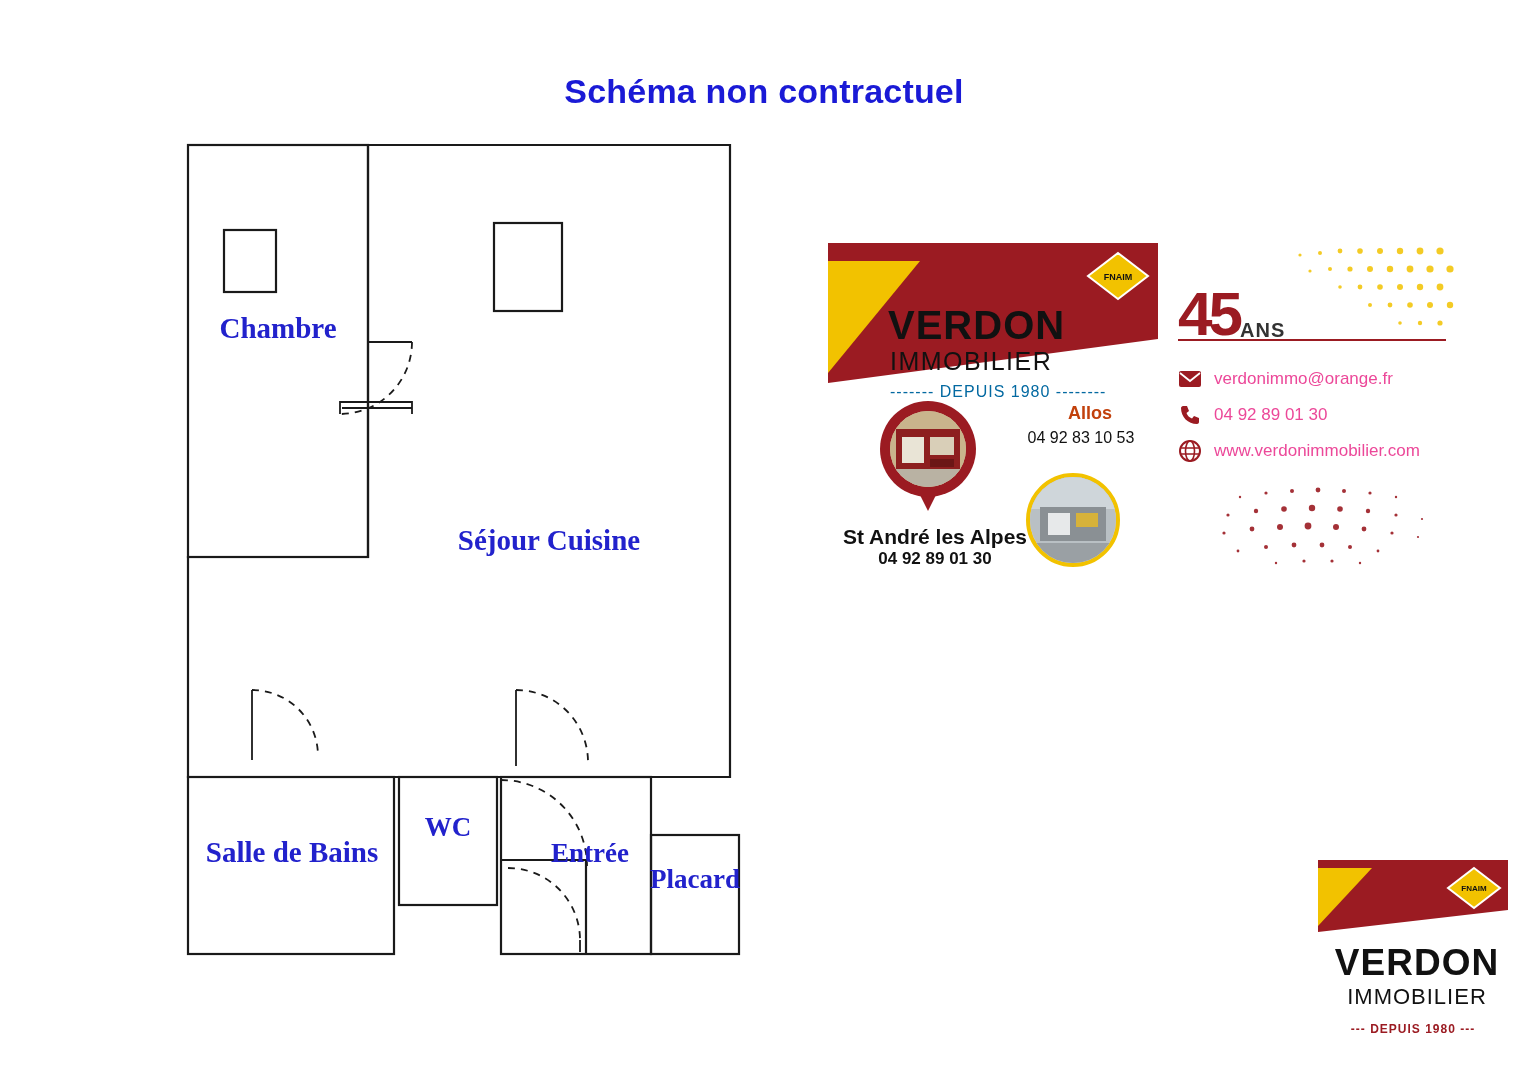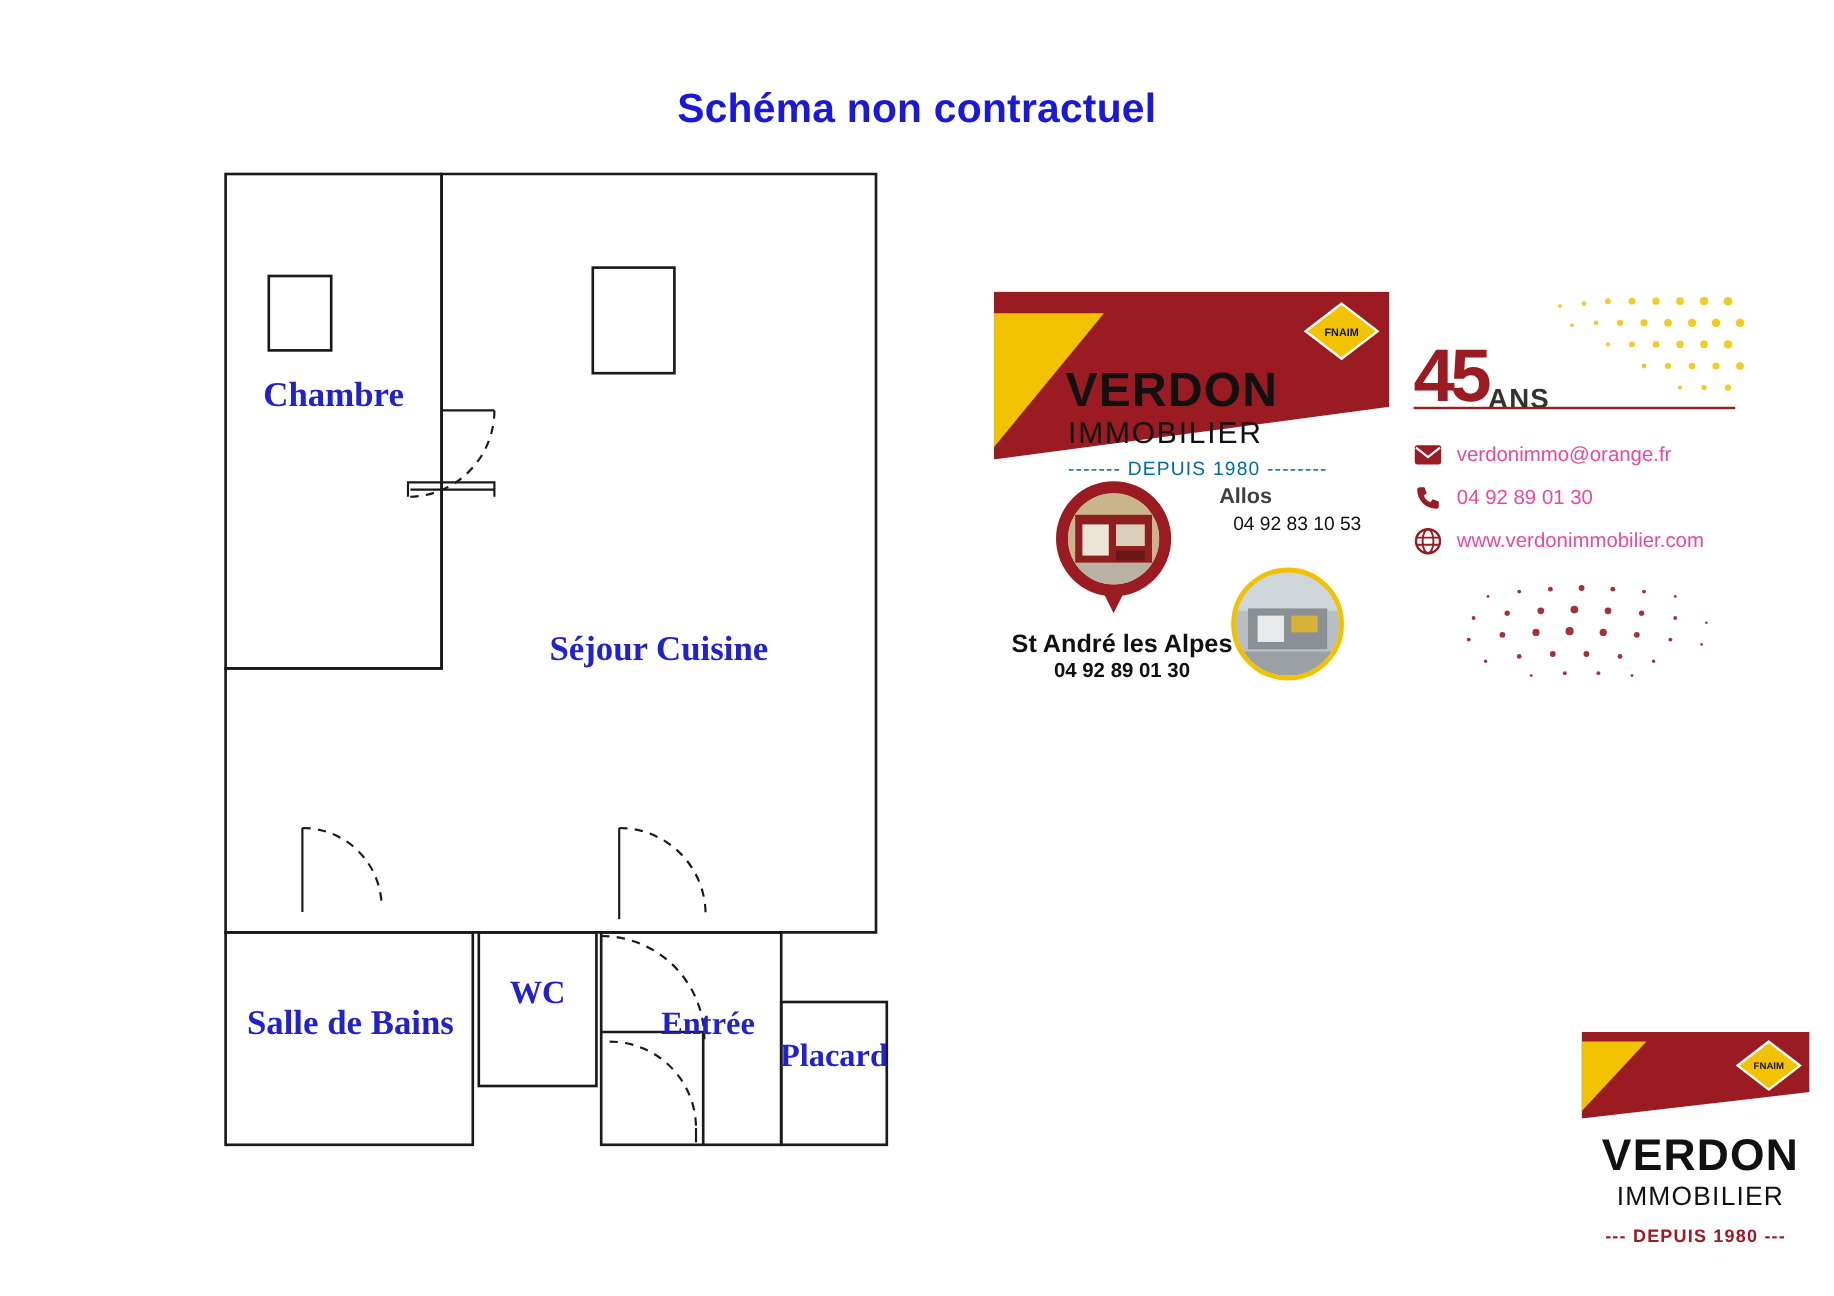--- a/index.html
+++ b/index.html
@@ -170,23 +170,24 @@
     text-align: center;
     font-size: 17px;
     font-weight: bold;
     color: #111;
   }
   .city-2 {
     position: absolute;
     left: 188px;
     top: 160px;
     width: 148px;
+    text-align: center;
     font-size: 18px;
     font-weight: bold;
-    color: #404040;
+    color: #c2410c;
   }
   .tel-2 {
     position: absolute;
     left: 170px;
     top: 186px;
     width: 166px;
     text-align: center;
     font-size: 16px;
     font-weight: normal;
     color: #111;
@@ -220,21 +221,21 @@
     font-weight: bold;
     font-size: 62px;
     color: #9b1b22;
     line-height: 1;
     letter-spacing: -4px;
   }
   .anniv-ans {
     position: absolute;
     left: 62px;
     top: 36px;
-    font-size: 23px;
+    font-size: 20px;
     font-weight: bold;
     color: #333;
     letter-spacing: 1px;
   }
   .rule {
     position: absolute;
     left: 18px;
     top: 96px;
     width: 268px;
     height: 2px;
@@ -308,21 +309,21 @@
     color: #111;
     letter-spacing: 1px;
     line-height: 1;
   }
   .fl-since {
     position: absolute;
     left: 0;
     top: 162px;
     width: 190px;
     text-align: center;
-    font-size: 15px;
+    font-size: 12px;
     font-weight: bold;
     color: #9b1b22;
     letter-spacing: 1px;
   }
   .fl-fnaim {
     position: absolute;
     right: 6px;
     top: 6px;
     width: 56px;
     height: 44px;

